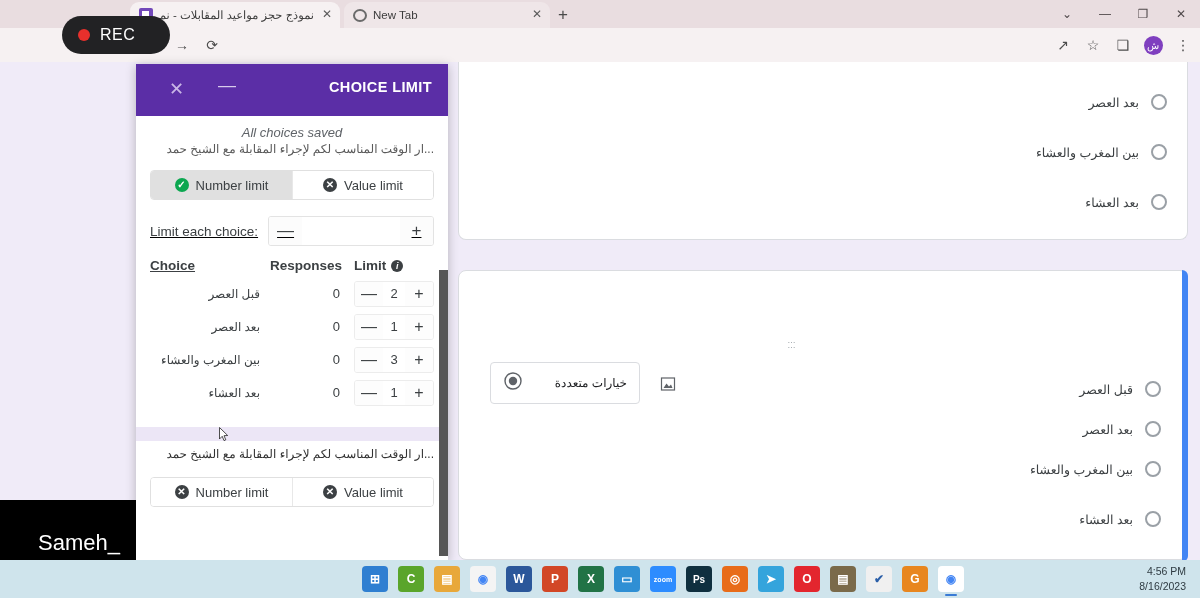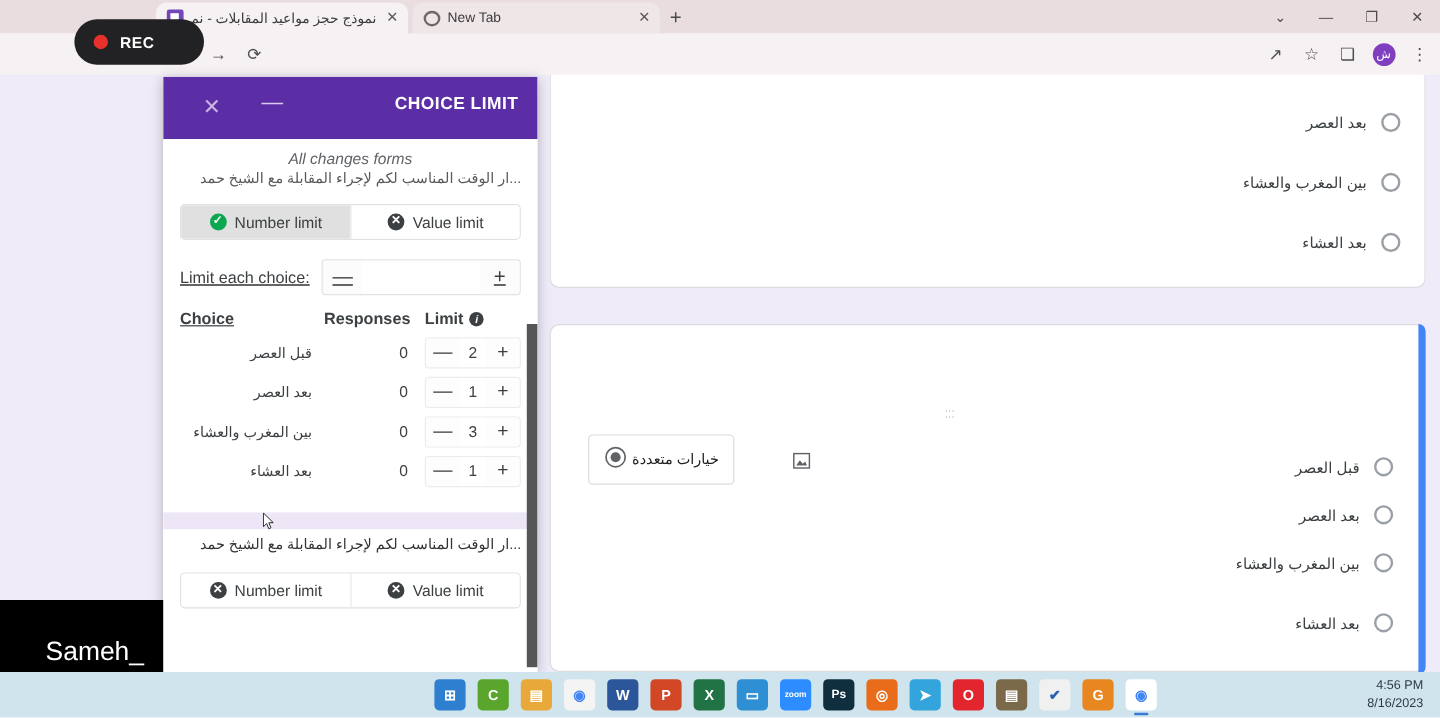--- a/index.html
+++ b/index.html
@@ -140,21 +140,21 @@
     direction: rtl;
   }
   .q-title-txt { font-size: 13.5px; color: #202124; white-space: nowrap; }
   .img-btn {
     position: absolute; left: 656px; top: 310px;
     width: 24px; height: 24px;
     display: flex; align-items: center; justify-content: center;
   }
   .type-select {
     position: absolute; left: 490px; top: 300px;
-    width: 122px; height: 42px;
+    width: 150px; height: 42px;
     border: 1px solid #dadce0; border-radius: 4px;
     display: flex; align-items: center; justify-content: space-between;
     padding: 0 12px; direction: rtl;
   }
   .type-label { font-size: 12px; color: #202124; }
   .radio-row {
     position: absolute; display: flex; align-items: center;
     justify-content: flex-end; gap: 12px; direction: rtl;
   }
   .radio-circle {
@@ -309,21 +309,21 @@
 
   
   .rec-badge {
     position: absolute; left: 62px; top: 16px;
     width: 108px; height: 38px; border-radius: 19px;
     background: #222224;
     display: flex; align-items: center; gap: 10px;
     padding-left: 16px;
   }
   .rec-dot { width: 12px; height: 12px; border-radius: 50%; background: #e8302c; }
-  .rec-txt { color: #fff; font-size: 13px; font-weight: bold; letter-spacing: .5px; }
+  .rec-txt { color: #fff; font-size: 16px; font-weight: normal; letter-spacing: .5px; }
   .black-left {
     position: absolute; left: 0; top: 500px;
     width: 136px; height: 60px; background: #000;
   }
   .sameh {
     position: absolute; left: 38px; top: 530px;
     color: #fff; font-size: 22px;
   }
   .cursor {
     position: absolute; left: 219px; top: 427px;
@@ -456,21 +456,21 @@
   </div>
 
   <div class="panel">
     <div class="panel-header">
       <span class="ph-close">✕</span>
       <span class="ph-min">—</span>
       <span class="ph-title">CHOICE LIMIT</span>
     </div>
 
     <div class="panel-body">
-      <div class="saved">All changes forms</div>
+      <div class="saved">All choices saved</div>
       <div class="arabic-strip">...ار الوقت المناسب لكم لإجراء المقابلة مع الشيخ حمد</div>
 
       <div class="limit-toggle">
         <div class="lt-btn on">
           <span class="badge-ok">✓</span>
           <span>Number limit</span>
         </div>
         <div class="lt-btn">
           <span class="badge-off">✕</span>
           <span>Value limit</span>

